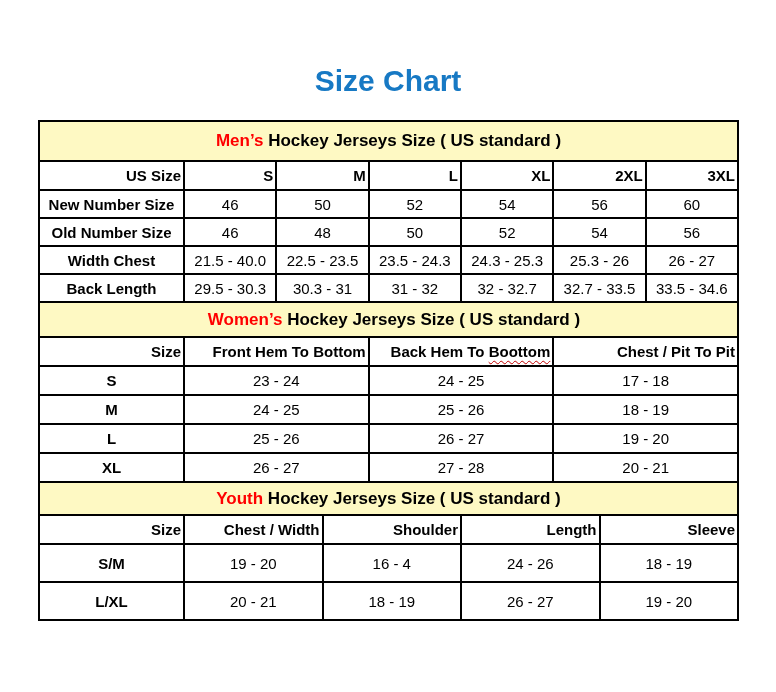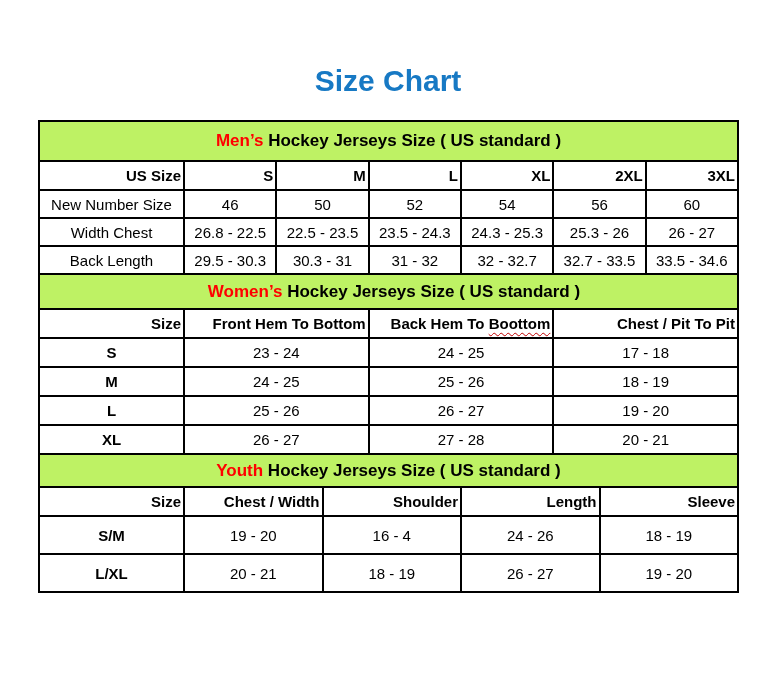--- a/index.html
+++ b/index.html
@@ -48,21 +48,21 @@
     text-align: center;
     vertical-align: middle;
     padding: 0 2px;
     font-size: 15px;
     color: #000000;
     overflow: hidden;
     white-space: nowrap;
   }
   .col-label { width: 145px; }
   tr.section-header th {
-    background: #bef264;
+    background: #fef9c3;
     font-weight: bold;
     font-size: 17px;
     color: #000000;
   }
   .mens  tr.section-header th { height: 38px; }
   .womens tr.section-header th { height: 33px; padding-left: 13px; }
   .youth tr.section-header th { height: 31px; }
   .hl { color: #ff0000; }
   tr.col-header th {
     font-weight: bold;
@@ -70,21 +70,21 @@
     background: #ffffff;
     text-align: right;
   }
   tbody td, tbody th {
     background: #ffffff;
   }
   .mens  tbody tr { height: 28px; }
   .womens tbody tr { height: 29px; }
   .youth tbody tr { height: 38px; }
   .mens tbody th.row-label {
-    font-weight: normal;
+    font-weight: bold;
     margin-left: 46px;
   }
   .womens tbody th.row-label,
   .youth tbody th.row-label {
     font-weight: bold;
   }
   tbody td {
     font-weight: normal;
   }
   .misspelled {
@@ -132,22 +132,31 @@
         <tr>
           <th class="row-label">New Number Size</th>
           <td>46</td>
           <td>50</td>
           <td>52</td>
           <td>54</td>
           <td>56</td>
           <td>60</td>
         </tr>
         <tr>
+          <th class="row-label">Old Number Size</th>
+          <td>46</td>
+          <td>48</td>
+          <td>50</td>
+          <td>52</td>
+          <td>54</td>
+          <td>56</td>
+        </tr>
+        <tr>
           <th class="row-label">Width Chest</th>
-          <td>26.8 - 22.5</td>
+          <td>21.5 - 40.0</td>
           <td>22.5 - 23.5</td>
           <td>23.5 - 24.3</td>
           <td>24.3 - 25.3</td>
           <td>25.3 - 26</td>
           <td>26 - 27</td>
         </tr>
         <tr>
           <th class="row-label">Back Length</th>
           <td>29.5 - 30.3</td>
           <td>30.3 - 31</td>

